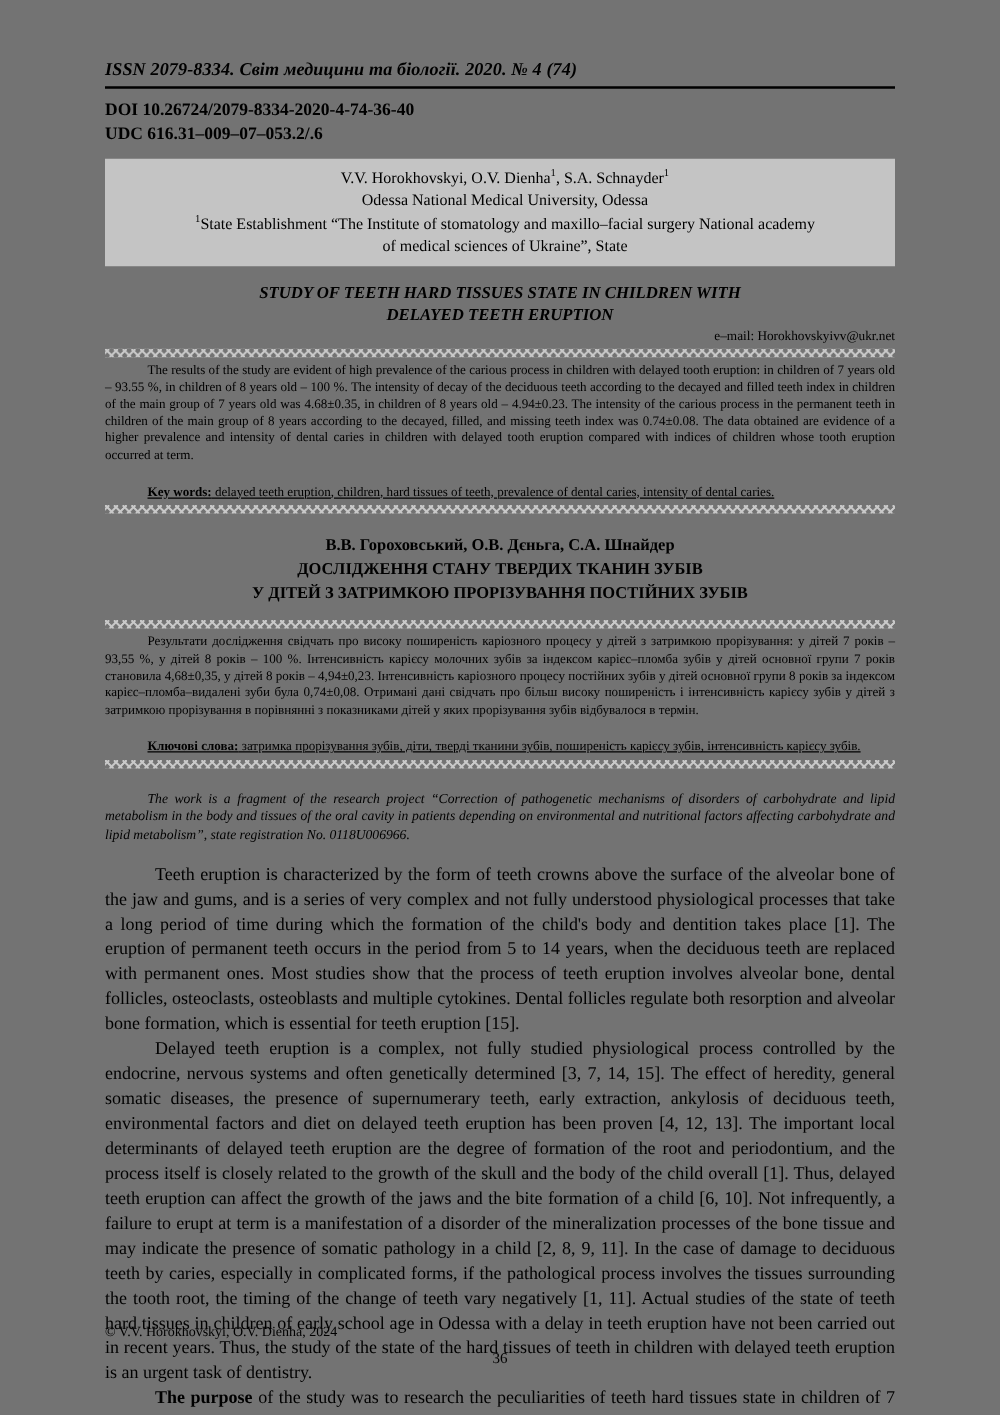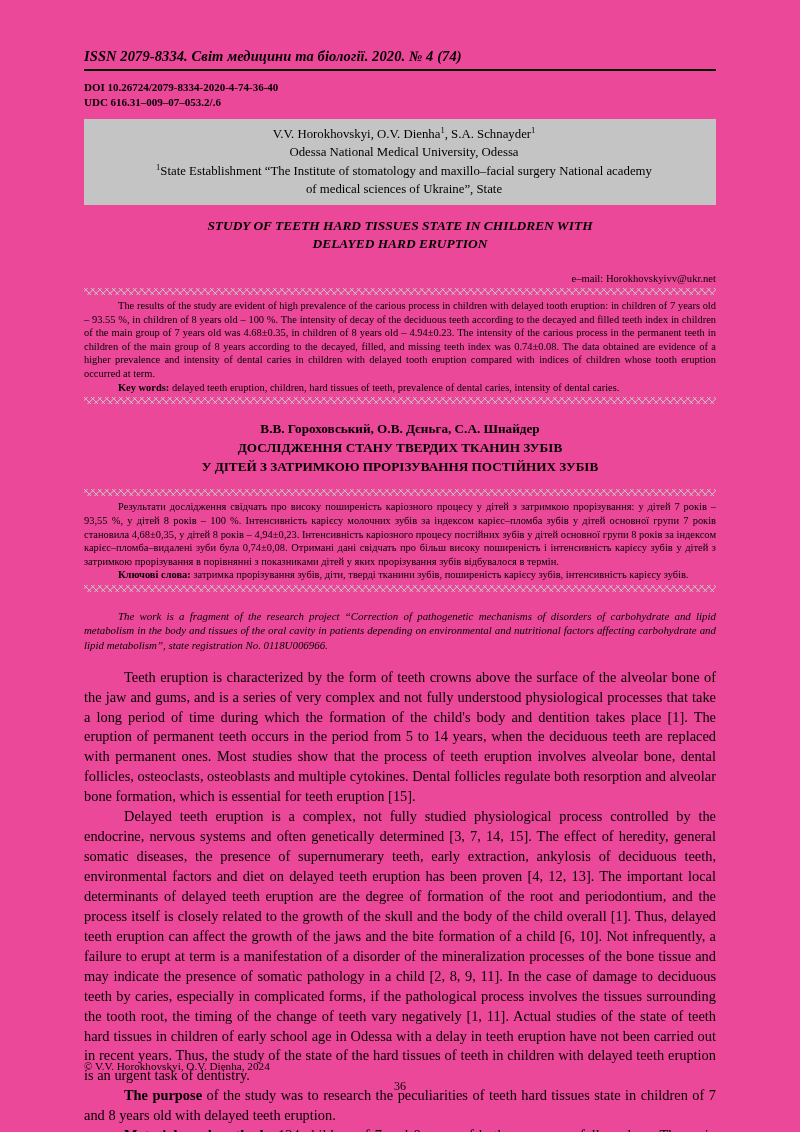--- a/index.html
+++ b/index.html
@@ -8,21 +8,21 @@
     background: #ffffff;
   }
   body {
     font-family: "Liberation Serif", "DejaVu Serif", serif;
     color: #000000;
   }
   .page {
     position: relative;
     width: 800px;
     height: 1132px;
-    background: #ec4899;
+    background: #737373;
     overflow: hidden;
     box-sizing: border-box;
     padding: 0;
   }
   .content {
     position: absolute;
     left: 84px;
     top: 0;
     width: 632px;
   }
@@ -38,21 +38,21 @@
     white-space: nowrap;
   }
   .rule {
     border-bottom: 2.2px solid #000;
     margin-bottom: 9px;
   }
 
   
   .ids {
     font-weight: bold;
-    font-size: 11px;
+    font-size: 14px;
     line-height: 1.33;
     margin-bottom: 10px;
   }
   .ids div { white-space: nowrap; }
 
   
   .author-box {
     background: #c4c4c4;
     text-align: center;
     font-weight: normal;
@@ -69,21 +69,21 @@
     text-align: center;
     font-weight: bold;
     font-size: 13.4px;
     line-height: 1.35;
     margin-top: 12px;
     font-style: italic;
   }
   .email {
     text-align: right;
     font-size: 10.6px;
-    margin-top: 20px;
+    margin-top: 3px;
     margin-bottom: 4px;
   }
 
   
   .wave {
     height: 7px;
     width: 100%;
     background-repeat: repeat-x;
     background-size: 7px 7px;
     background-image:
@@ -93,21 +93,21 @@
   }
 
   
   .abstract {
     font-size: 10.45px;
     line-height: 1.30;
     text-align: justify;
     padding: 4px 0 3px 0;
   }
   .abstract p { margin: 0; text-indent: 34px; }
-  .abstract p + p { margin-top: 0; }
+  .abstract p + p { margin-top: 16px; text-decoration: underline; }
   .kw-label { font-weight: bold; }
 
   
   .title-ua-block {
     text-align: center;
     font-weight: bold;
     margin-top: 15px;
     margin-bottom: 13px;
   }
   .ua-authors { font-size: 13.2px; line-height: 1.5; }
@@ -169,21 +169,21 @@
 
     <div class="author-box">
       <div><span>V.V. Horokhovskyi, O.V. Dienha</span><sup>1</sup><span>, S.A. Schnayder</span><sup>1</sup></div>
       <div>Odessa National Medical University, Odessa</div>
       <div><sup>1</sup><span>State Establishment “The Institute of stomatology and maxillo–facial surgery National academy</span></div>
       <div>of medical sciences of Ukraine”, State</div>
     </div>
 
     <div class="title-en">
       <div>STUDY OF TEETH HARD TISSUES STATE IN CHILDREN WITH</div>
-      <div>DELAYED HARD ERUPTION</div>
+      <div>DELAYED TEETH ERUPTION</div>
     </div>
 
     <div class="email">e–mail: Horokhovskyivv@ukr.net</div>
 
     <div class="wave"></div>
     <div class="abstract">
       <p>The results of the study are evident of high prevalence of the carious process in children with delayed tooth eruption: in children of 7 years old – 93.55 %, in children of 8 years old – 100 %. The intensity of decay of the deciduous teeth according to the decayed and filled teeth index in children of the main group of 7 years old was 4.68±0.35, in children of 8 years old – 4.94±0.23. The intensity of the carious process in the permanent teeth in children of the main group of 8 years according to the decayed, filled, and missing teeth index was 0.74±0.08. The data obtained are evidence of a higher prevalence and intensity of dental caries in children with delayed tooth eruption compared with indices of children whose tooth eruption occurred at term.</p>
       <p><span class="kw-label">Key words:</span><span> delayed teeth eruption, children, hard tissues of teeth, prevalence of dental caries, intensity of dental caries.</span></p>
     </div>
     <div class="wave"></div>

